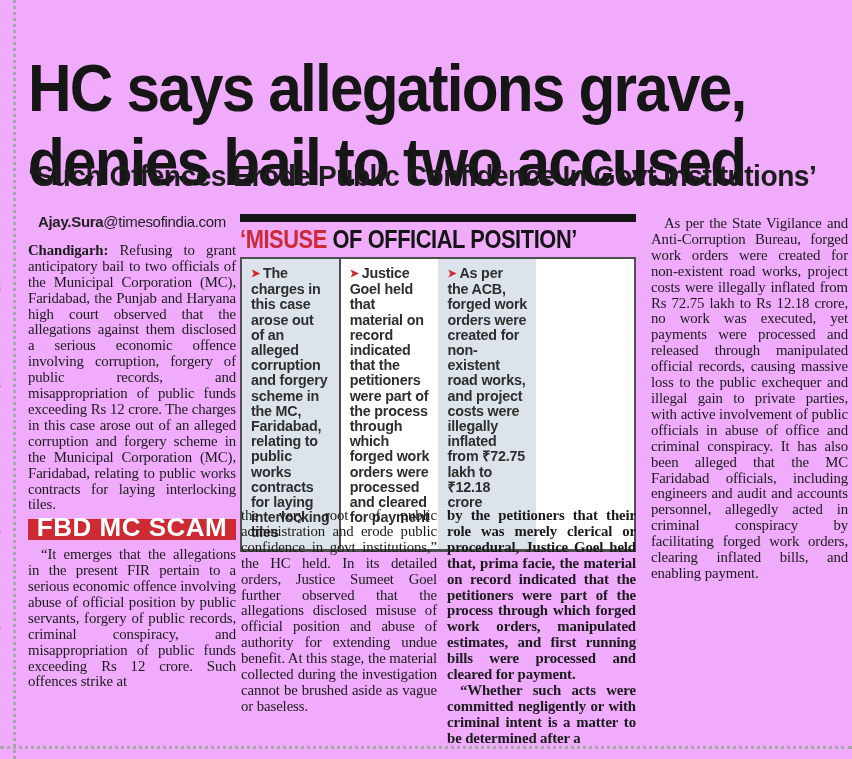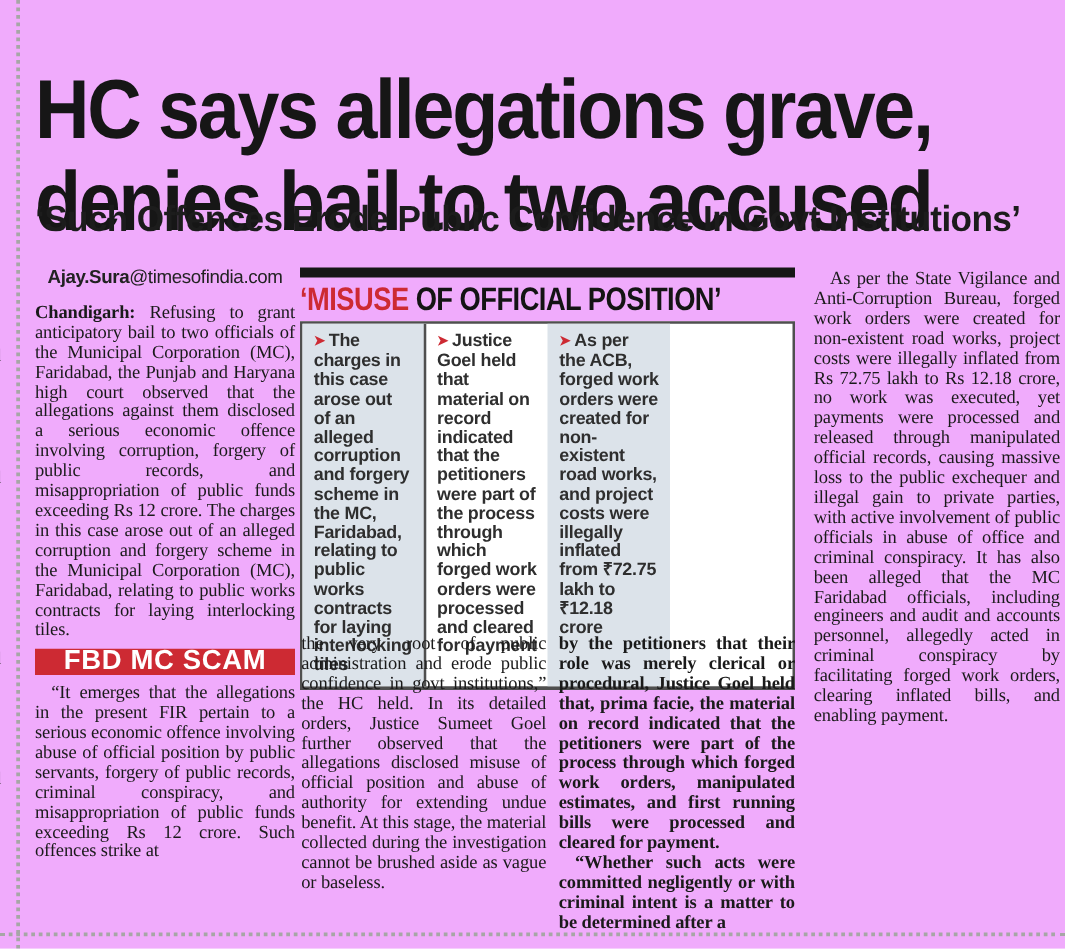--- a/index.html
+++ b/index.html
@@ -30,21 +30,21 @@
   .col1{left:28px;top:214px;width:208px;}
   .col2{left:241px;top:508px;width:196px;}
   .col3{left:447px;top:508px;width:189px;font-weight:bold;}
   .col4{left:651px;top:216px;width:197px;}
 
   .byline{text-align:center;font-family:"Liberation Sans",sans-serif;font-size:15px;
         letter-spacing:-.3px;margin-bottom:13px;color:#222;}
   .byline .author{font-weight:700;}
   .dateline{font-weight:700;}
   .scam{margin:6px 0 7px;background:var(--red);color:#fff;font-family:"Liberation Sans",sans-serif;
-        font-weight:700;font-size:22px;text-align:center;padding:1px 0 4px;letter-spacing:.5px;}
+        font-weight:700;font-size:26px;text-align:center;padding:1px 0 4px;letter-spacing:.5px;}
 
   .infobox{position:absolute;left:240px;top:214px;width:396px;}
   .ib-bar{height:8px;background:#161616;}
   .ib-title{margin-top:3px;height:28px;font-family:"Liberation Sans",sans-serif;font-weight:800;
         font-size:26px;line-height:28px;letter-spacing:-.5px;white-space:nowrap;color:#141414;
         transform:scaleX(.84);transform-origin:0 0;}
   .ib-title .red{color:var(--red);}
   .ib-grid{margin-top:4px;display:grid;grid-template-columns:1fr 1fr 1fr 1fr;background:#fff;
         border:2px solid var(--border);border-bottom-width:3px;}
   .cell{padding:7px 9px 8px;font-family:"Liberation Sans",sans-serif;font-weight:700;

